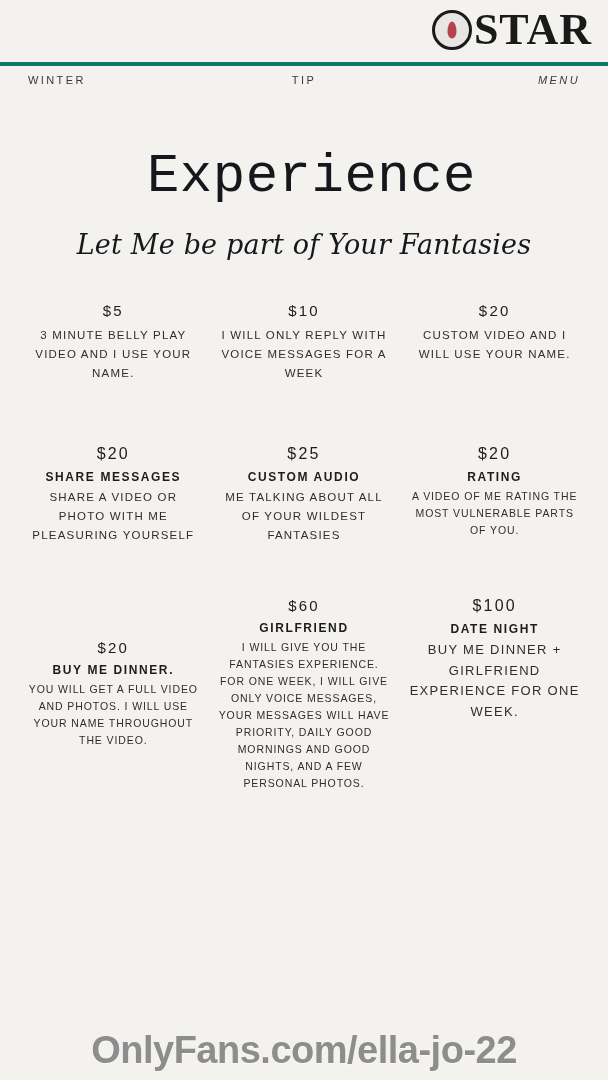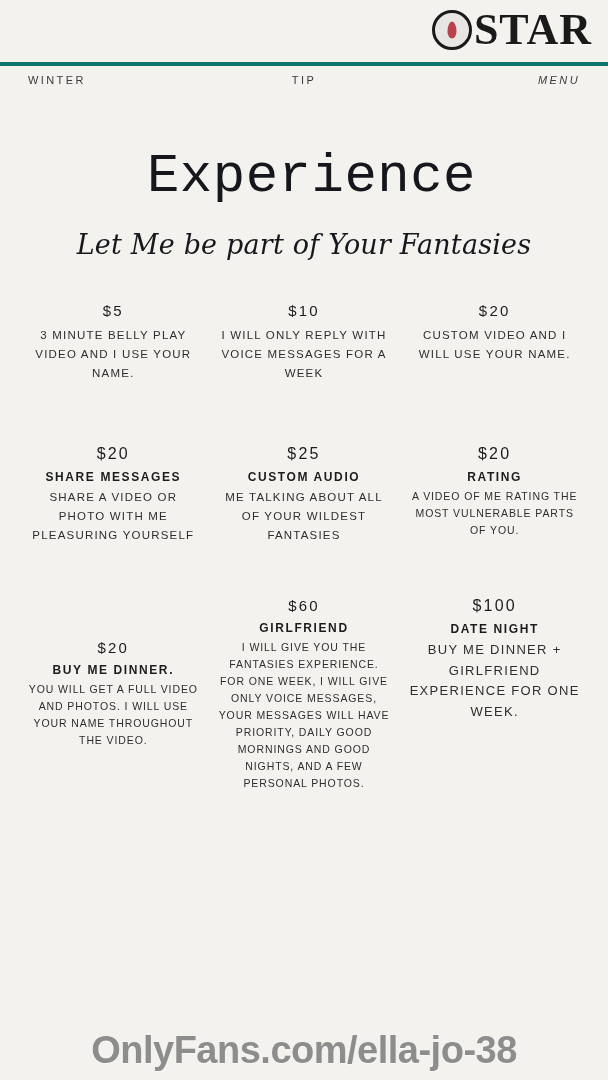--- a/index.html
+++ b/index.html
@@ -270,16 +270,16 @@
           <div class="price big">$100</div>
           <div class="cell-title">DATE NIGHT</div>
           <div class="desc lg">BUY ME DINNER + GIRLFRIEND EXPERIENCE FOR ONE WEEK.</div>
         </div>
       </div>
 
     </div>
   </div>
 
   <div class="footer">
-    <div class="footer-text">OnlyFans.com/ella-jo-38</div>
+    <div class="footer-text">OnlyFans.com/ella-jo-22</div>
   </div>
 
 </div>
 
 </body></html>

